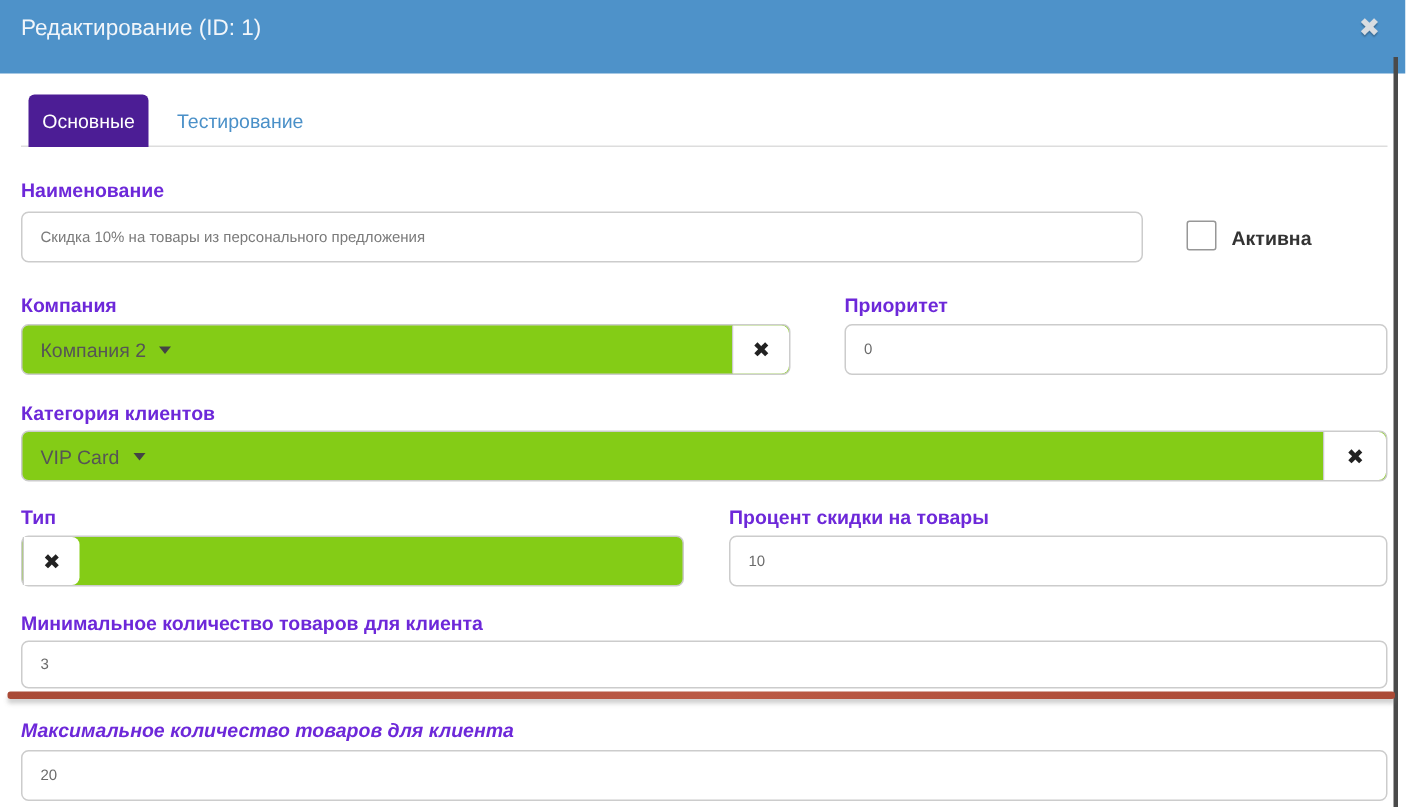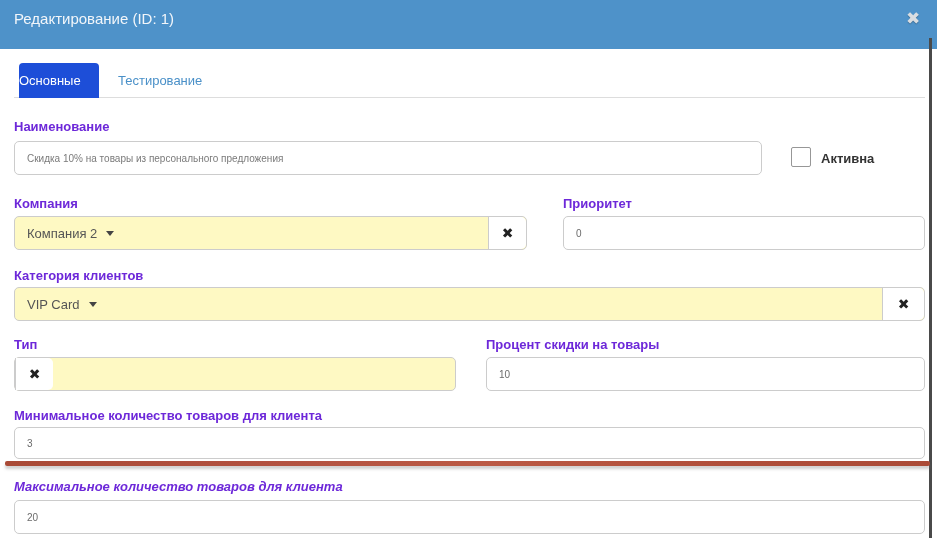--- a/index.html
+++ b/index.html
@@ -17,33 +17,33 @@
                font-weight:bold; cursor:pointer; text-shadow:0 1px 1px rgba(0,0,0,.25); }
 
   
   .edge { position:absolute; left:929px; top:38px; width:3px; height:500px;
           background:#4a4a4a; }
 
   
   .tab-border { position:absolute; left:14px; top:97px; width:911px; height:1px;
                 background:#ddd; }
   .tab-active { position:absolute; left:19px; top:63px; width:80px; height:35px;
-                background:#1d4ed8; border-radius:4px 4px 0 0; color:#fff;
-                font-size:13px; line-height:35px; cursor:pointer; }
+                background:#4c1d95; border-radius:4px 4px 0 0; color:#fff;
+                font-size:13px; text-align:center; line-height:35px; cursor:pointer; }
   .tab-link { position:absolute; left:118px; top:63px; height:35px; line-height:35px;
               color:#4a90c8; font-size:13px; cursor:pointer; }
 
   
   .lbl { position:absolute; font-size:13px; font-weight:700; color:#6d28d9; }
   .inp { position:absolute; height:34px; border:1px solid #ccc; border-radius:5px;
          background:#fff; color:#6b6b6b; font-size:10px; padding:0 12px;
          font-family:"Liberation Sans","DejaVu Sans",sans-serif; outline:none; width:100%; }
   .inp-wrap { position:absolute; }
   .selgroup { position:absolute; height:34px; border:1px solid #ccc; border-radius:5px;
-              background:#fef9c3; display:flex; }
+              background:#84cc16; display:flex; }
   .sel { flex:1; display:flex; align-items:center; padding:0 12px; font-size:13px;
          color:#555; cursor:pointer; }
   .caret { display:inline-block; margin-left:9px; width:0; height:0;
            border-left:4px solid transparent; border-right:4px solid transparent;
            border-top:5px solid #444; }
   .clear-btn { width:38px; border-left:1px solid #ccc; display:flex; align-items:center;
                justify-content:center; color:#222; font-size:14px; font-weight:bold;
                cursor:pointer; border-radius:0 5px 5px 0; background:#fff; }
   .cat-clear { width:42px; }
 

